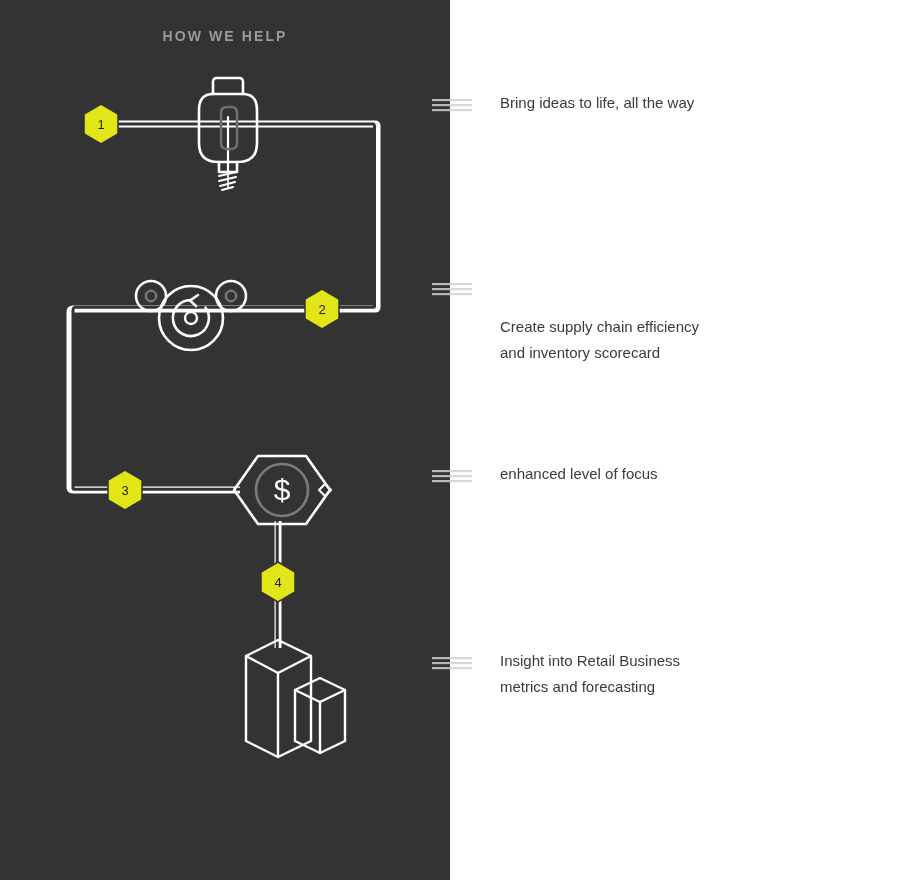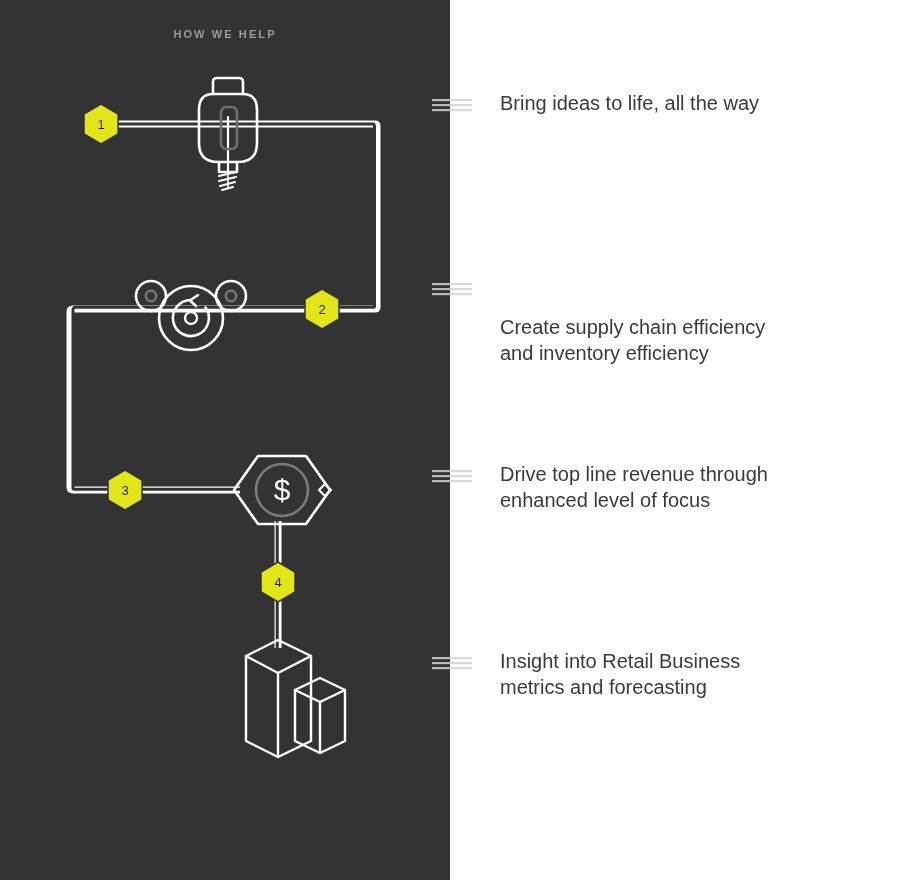--- a/index.html
+++ b/index.html
@@ -28,38 +28,38 @@
     height: 880px;
     background: #333333;
   }
   .section-eyebrow {
     position: absolute;
     left: 0;
     top: 28px;
     width: 450px;
     text-align: center;
     color: #9a9a9a;
-    font-size: 11px;
+    font-size: 14px;
     letter-spacing: 2.1px;
     font-weight: 700;
     font-family: "Liberation Sans", sans-serif;
   }
   svg.diagram {
     position: absolute;
     left: 0; top: 0;
     width: 900px;
     height: 880px;
     overflow: visible;
   }
   .item-text {
     position: absolute;
     left: 500px;
     width: 380px;
     color: #3a3a3a;
-    font-size: 20px;
+    font-size: 15px;
     line-height: 26px;
     font-family: "Liberation Sans", sans-serif;
     font-weight: 400;
   }
   .item-text .line { display: block; white-space: pre; }
   #t0 { top: 90px; }
   #t1 { top: 274px; margin-top: 40px; }
   #t2 { top: 461px; }
   #t3 { top: 648px; }
 </style>
@@ -193,24 +193,23 @@
       <rect x="432" y="667" width="18" height="2.2" fill="#b9b9b9"></rect>
       <rect x="450" y="667" width="22" height="2.2" fill="#d8d8d8"></rect>
     </g>
   </svg>
 
   <div class="item-text" id="t0">
     <span class="line">Bring ideas to life, all the way</span>
   </div>
   <div class="item-text" id="t1">
     <span class="line">Create supply chain efficiency</span>
-    <span class="line">and inventory efficiency</span>
+    <span class="line">and inventory scorecard</span>
   </div>
   <div class="item-text" id="t2">
-    <span class="line">Drive top line revenue through</span>
     <span class="line">enhanced level of focus</span>
   </div>
   <div class="item-text" id="t3">
     <span class="line">Insight into Retail Business</span>
     <span class="line">metrics and forecasting</span>
   </div>
 
 </div>
 
 </body></html>

